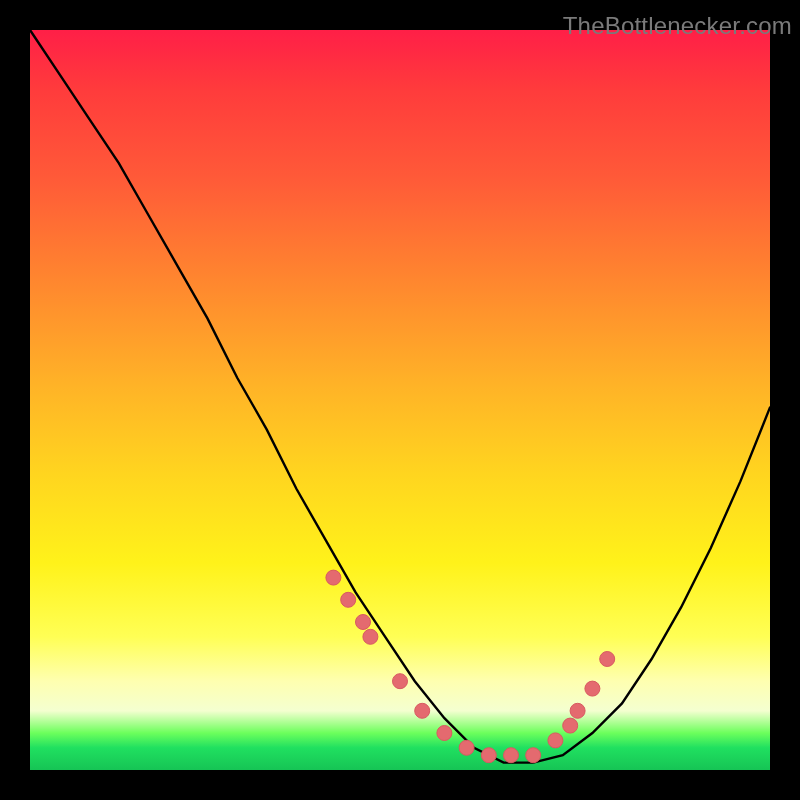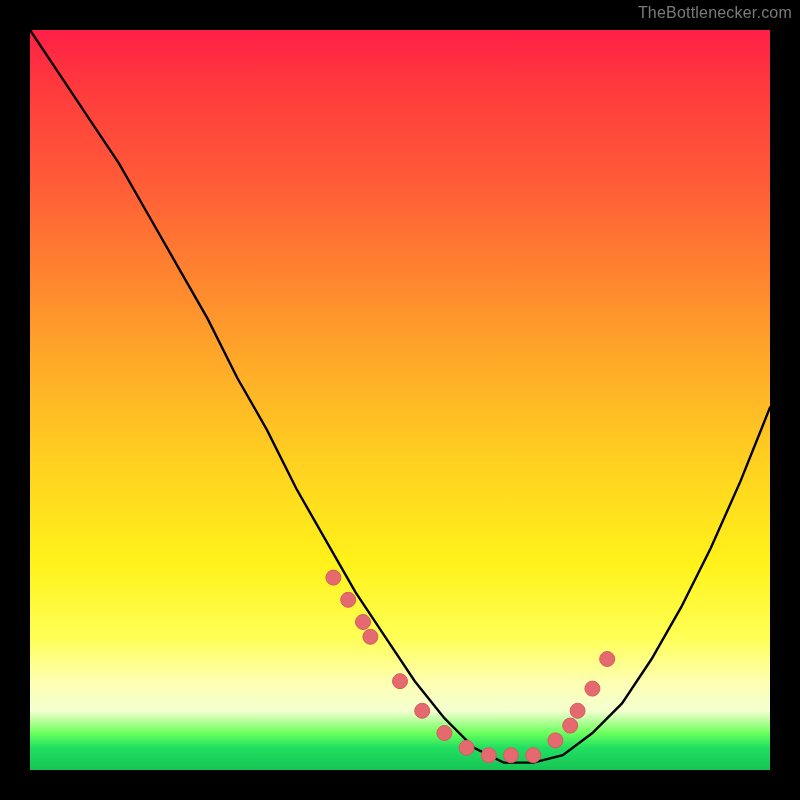--- a/index.html
+++ b/index.html
@@ -44,24 +44,24 @@
   svg.curve {
     position: absolute;
     left: 0;
     top: 0;
     width: 740px;
     height: 740px;
     overflow: visible;
   }
   .watermark {
     position: absolute;
-    top: 4px;
+    top: 12px;
     right: 8px;
     color: #7a7a7a;
-    font-size: 16px;
+    font-size: 24px;
     letter-spacing: 0.2px;
     user-select: none;
   }
 </style>
 </head>
 <body>
 
 <div class="stage">
 
   <div class="plot">

